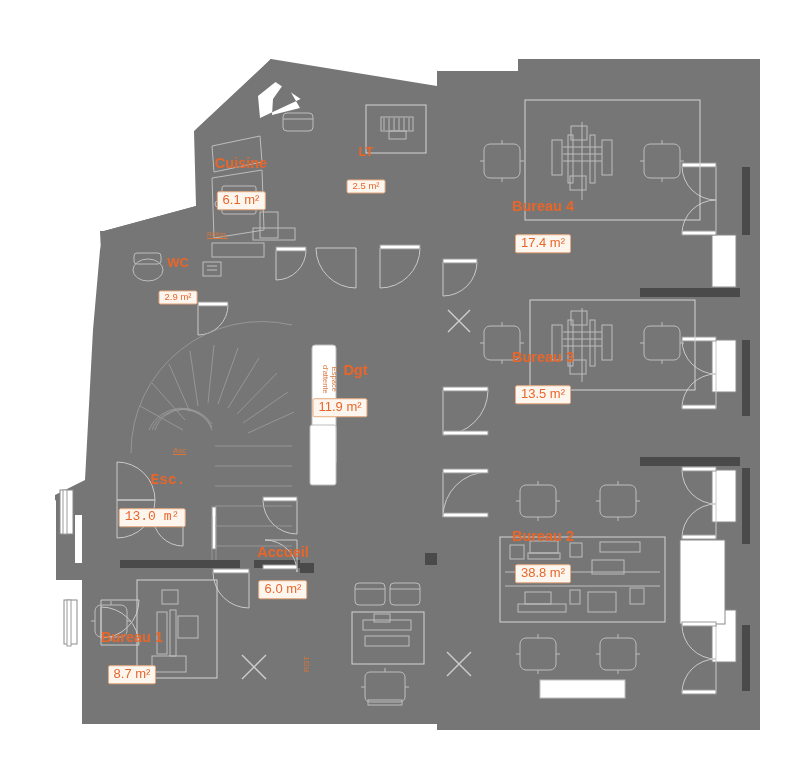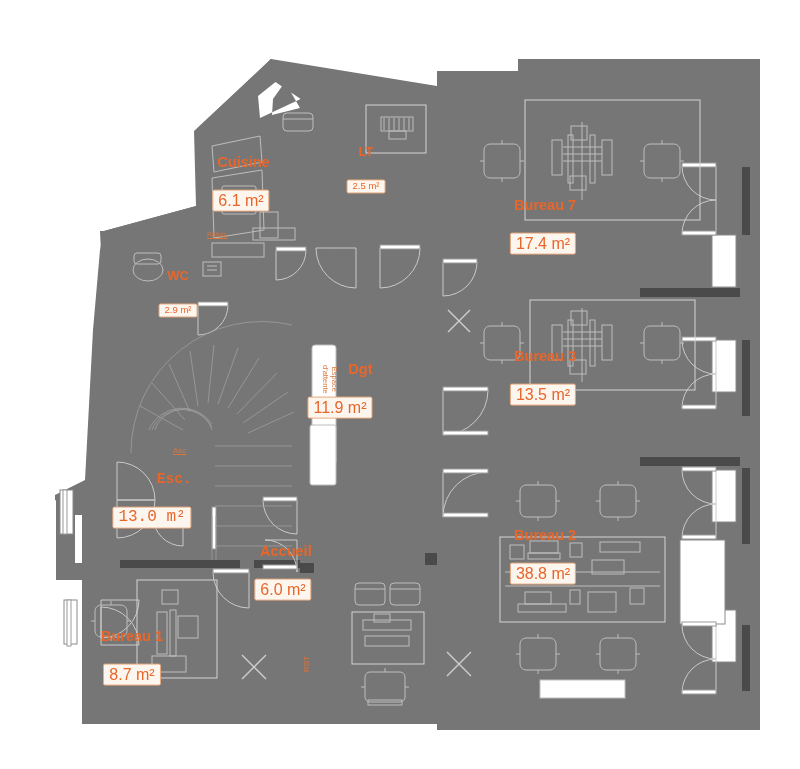--- a/index.html
+++ b/index.html
@@ -30,21 +30,21 @@
     margin-top:20px;
     color:#E8662A;
     background:#FDF6EF;
     border:1px solid #E8A97E;
     border-radius:2px;
     padding:1px 5px 1px 5px;
     line-height:1.1;
     white-space:nowrap;
   }
   .size-lg .rl-name{font-size:14.5px;text-align:right;}
-  .size-lg .rl-area{font-size:16px;}
+  .size-lg .rl-area{font-size:13px;}
   .size-md .rl-name{font-size:13px;margin-top:21px;}
   .size-md .rl-area{font-size:9.5px;}
 
   .plain-label{
     position:absolute;
     color:#D9763C;
     font-size:7px;
     white-space:nowrap;
     pointer-events:none;
     user-select:none;
@@ -471,21 +471,21 @@
 
 <div id="room-labels">
       <div class="room-label size-lg" style="left: 241px; top: 183px; transform: translate(-50%, -50%);">
         <div class="rl-name">Cuisine</div>
         <div><span class="rl-area">6.1 m²</span></div>
       </div>
       <div class="room-label size-md" style="left: 366px; top: 159px; transform: translate(-50%, -50%);">
         <div class="rl-name">LT</div>
         <div><span class="rl-area">2.5 m²</span></div>
       </div>
-      <div class="room-label size-md" style="left: 178px; top: 283px; transform: translate(-50%, -50%);">
+      <div class="room-label size-md" style="left: 178px; top: 270px; transform: translate(-50%, -50%);">
         <div class="rl-name">WC</div>
         <div><span class="rl-area">2.9 m²</span></div>
       </div>
       <div class="room-label size-lg" style="left: 340px; top: 390px; transform: translate(-50%, -50%);">
         <div class="rl-name">Dgt</div>
         <div><span class="rl-area">11.9 m²</span></div>
       </div>
       <div class="room-label size-lg" style="left: 152px; top: 500px; transform: translate(-50%, -50%); font-family: Liberation Mono, monospace;">
         <div class="rl-name">Esc.</div>
         <div><span class="rl-area">13.0 m²</span></div>
@@ -500,21 +500,21 @@
       </div>
       <div class="room-label size-lg" style="left: 543px; top: 556px; transform: translate(-50%, -50%);">
         <div class="rl-name">Bureau 2</div>
         <div><span class="rl-area">38.8 m²</span></div>
       </div>
       <div class="room-label size-lg" style="left: 543px; top: 377px; transform: translate(-50%, -50%);">
         <div class="rl-name">Bureau 3</div>
         <div><span class="rl-area">13.5 m²</span></div>
       </div>
       <div class="room-label size-lg" style="left: 543px; top: 226px; transform: translate(-50%, -50%);">
-        <div class="rl-name">Bureau 7</div>
+        <div class="rl-name">Bureau 4</div>
         <div><span class="rl-area">17.4 m²</span></div>
       </div>
     </div>
 
 <div class="plain-label" style="left:207px;top:231px;">Réfrig.</div>
 <div class="plain-label" style="left:173px;top:446px;font-size:8px;">Asc</div>
 <div class="vert-label" style="left:302px;top:672px;transform:rotate(-90deg);">RGT</div>
 
 <div class="wait-label" style="left:300px;top:370px;width:60px;transform:rotate(90deg);">
   <span>Espace</span><br>

